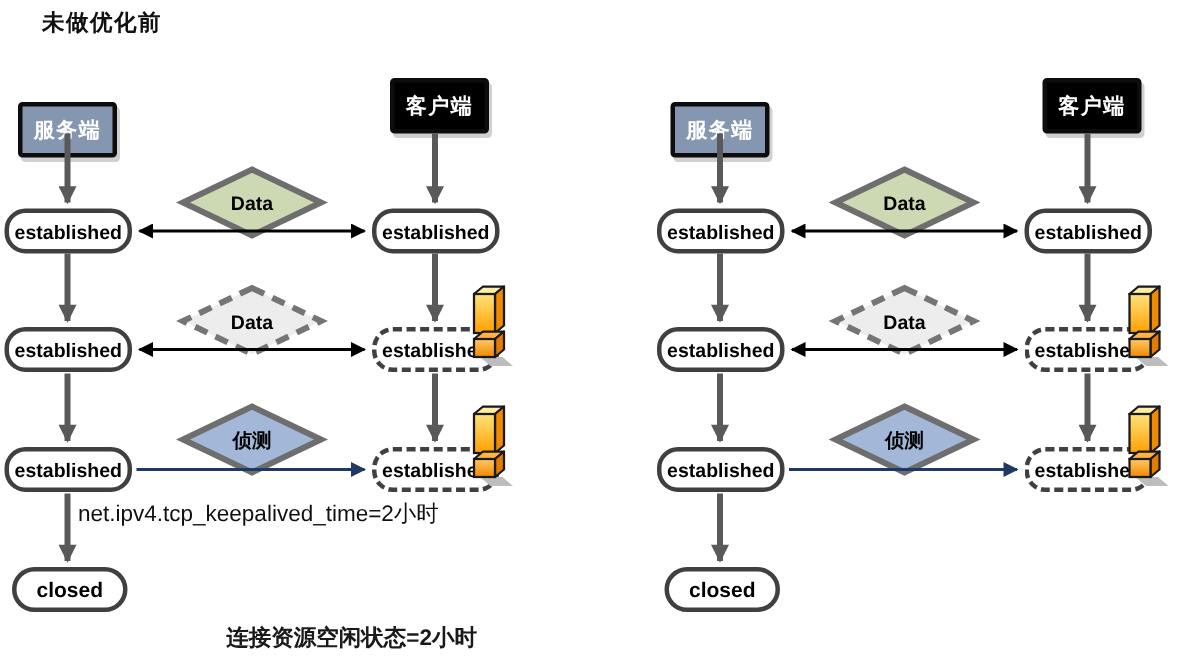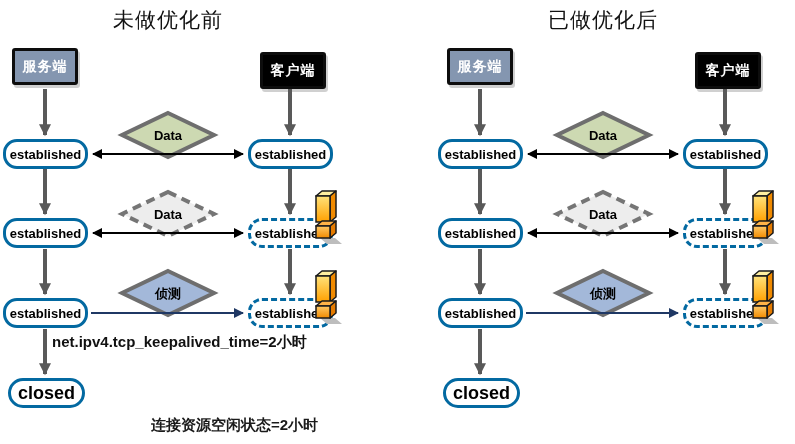--- a/index.html
+++ b/index.html
@@ -1,34 +1,34 @@
 <!DOCTYPE html>
 <html><head>
 <meta charset="utf-8">
 <style>
   html,body{margin:0;padding:0}
   body{width:795px;height:444px;background:#ffffff;position:relative;
        font-family:"Liberation Sans","DejaVu Sans",sans-serif;overflow:hidden}
   .panel{position:absolute;top:0;width:360px;height:444px}
   .panel>div{position:absolute}
-  .title{left:28px;top:6px;width:280px;text-align:center;
-         font-weight:normal;font-size:21px;color:#111;letter-spacing:1px}
+  .title{left:28px;top:6px;width:280px;text-align:left;
+         font-weight:bold;font-size:15px;color:#111;letter-spacing:1px}
   .endpoint{width:66px;height:37px;background:#8496B0;border:3px solid #0d0d0d;
             border-radius:3px;color:#fff;font-weight:bold;font-size:14px;
             display:flex;align-items:center;justify-content:center;
             box-sizing:border-box;box-shadow:2px 3px 0 rgba(150,150,150,.45);
             letter-spacing:1px}
-  .server{left:12px;top:48px}
+  .server{left:12px;top:68px}
   .client{left:260px;top:52px;background:#000000}
-  .node{width:85px;height:30px;background:#fff;border:3px solid #0369a1;
+  .node{width:85px;height:30px;background:#fff;border:3px solid #404040;
         border-radius:14px;box-sizing:border-box;display:flex;align-items:center;
         justify-content:center;font-weight:bold;font-size:13px;color:#000}
   .dashed{border-style:dashed}
-  .closed{width:77px;border-radius:15px;font-size:18px}
-  .param{left:52px;top:333px;font-weight:bold;font-size:15px;color:#111;white-space:nowrap}
+  .closed{width:77px;border-radius:15px;font-size:14px}
+  .param{left:52px;top:333px;font-weight:normal;font-size:15px;color:#111;white-space:nowrap}
   .caption{left:18px;top:416px;width:300px;text-align:right;
            font-weight:bold;font-size:15px;color:#1a1a1a}
   .layer{position:absolute;left:0;top:0;z-index:3}
   .dmd-label{font-weight:bold;font-size:13px;fill:#000;text-anchor:middle;
              font-family:"Liberation Sans","DejaVu Sans",sans-serif}
 </style>
 </head>
 <body>
 
 <svg width="0" height="0" style="position:absolute" aria-hidden="true">
@@ -111,21 +111,20 @@
       <polygon points="18,7 24,2 24,28 18,33" fill="#F08A00" stroke="#1a1a1a" stroke-width="1.5" stroke-linejoin="round"></polygon>
       <rect x="4" y="7" width="14" height="26" fill="url(#gY)" stroke="#1a1a1a" stroke-width="1.5"></rect>
       <polygon points="4,37 10,32 24,32 18,37" fill="#FFB347" stroke="#1a1a1a" stroke-width="1.5" stroke-linejoin="round"></polygon>
       <polygon points="18,37 24,32 24,44 18,49" fill="#E57B00" stroke="#1a1a1a" stroke-width="1.5" stroke-linejoin="round"></polygon>
       <rect x="4" y="37" width="14" height="12" fill="url(#gY2)" stroke="#1a1a1a" stroke-width="1.5"></rect>
     </g>
   </svg>
 </div>
 
 <div class="panel" style="left:435px">
-  <div class="title">已做优化后</div>
   <div class="endpoint server">服务端</div>
   <div class="endpoint client">客户端</div>
 
   <div class="node" style="left:3px;top:139px">established</div>
   <div class="node" style="left:248px;top:139px">established</div>
   <div class="node" style="left:3px;top:218px">established</div>
   <div class="node dashed" style="left:248px;top:218px">established</div>
   <div class="node" style="left:3px;top:298px">established</div>
   <div class="node dashed" style="left:248px;top:298px">established</div>
 

